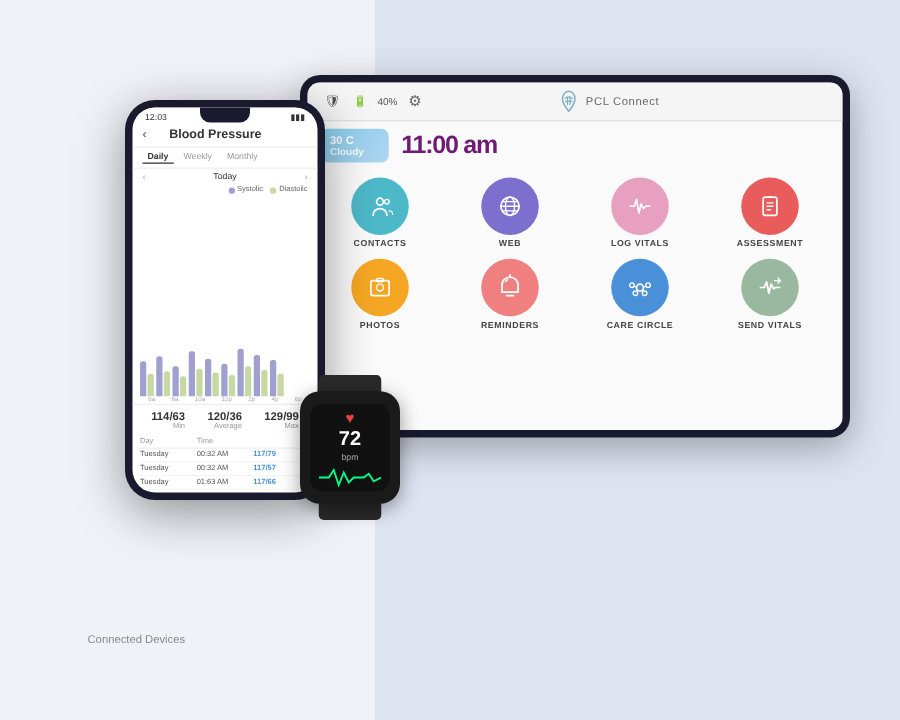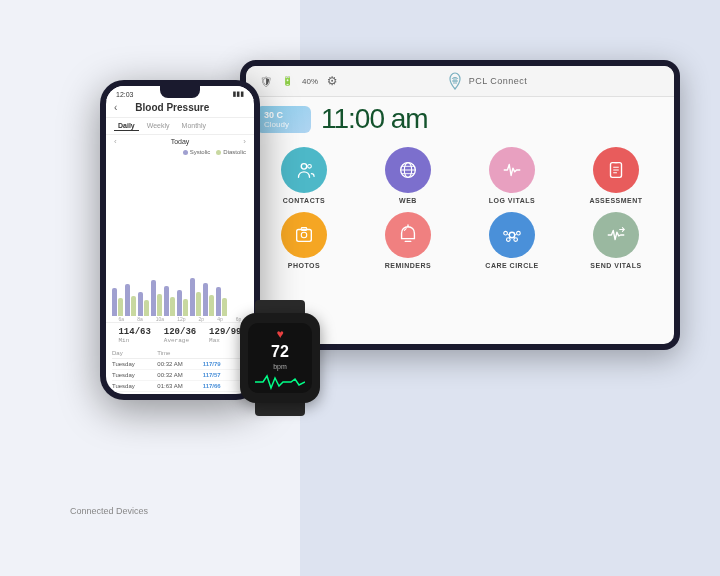--- a/index.html
+++ b/index.html
@@ -112,25 +112,26 @@
       min-width: 55px;
     }
     .weather-temp {
       font-size: 9px;
       font-weight: 600;
       color: white;
     }
     .weather-desc {
       font-size: 8px;
       color: rgba(255,255,255,0.9);
+      font-weight: bold;
     }
     .time-display {
-      font-size: 28px;
-      font-weight: 400;
-      color: #14532d;
+      font-size: 20px;
+      font-weight: 700;
+      color: #701a75;
       letter-spacing: -1px;
     }
     .date-display {
       margin-left: auto;
       text-align: right;
     }
     .date-day {
       font-size: 11px;
       font-weight: 600;
       color: #333;
@@ -305,22 +306,21 @@
       font-size: 5px;
       color: #aaa;
     }
     .phone-stats {
       display: flex;
       justify-content: space-around;
       padding: 4px 6px;
       border-top: 1px solid #eee;
     }
     .stat-item {
-      text-align: left;
-      font-family: Liberation Mono, monospace;
+      text-align: right;
     }
     .stat-value {
       font-size: 9px;
       font-weight: 700;
       color: #333;
     }
     .stat-label {
       font-size: 6px;
       color: #999;
     }

